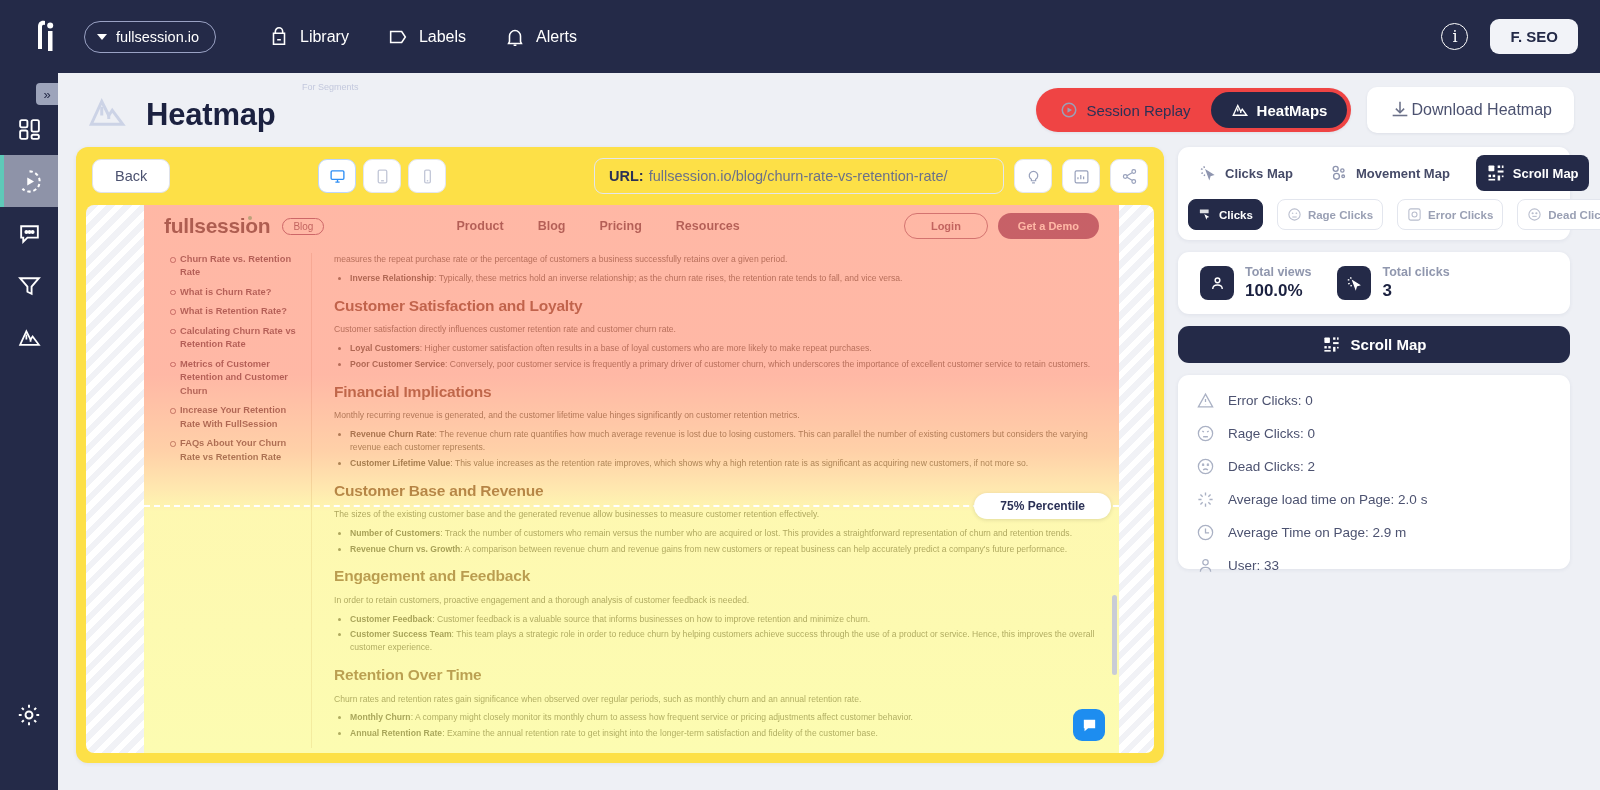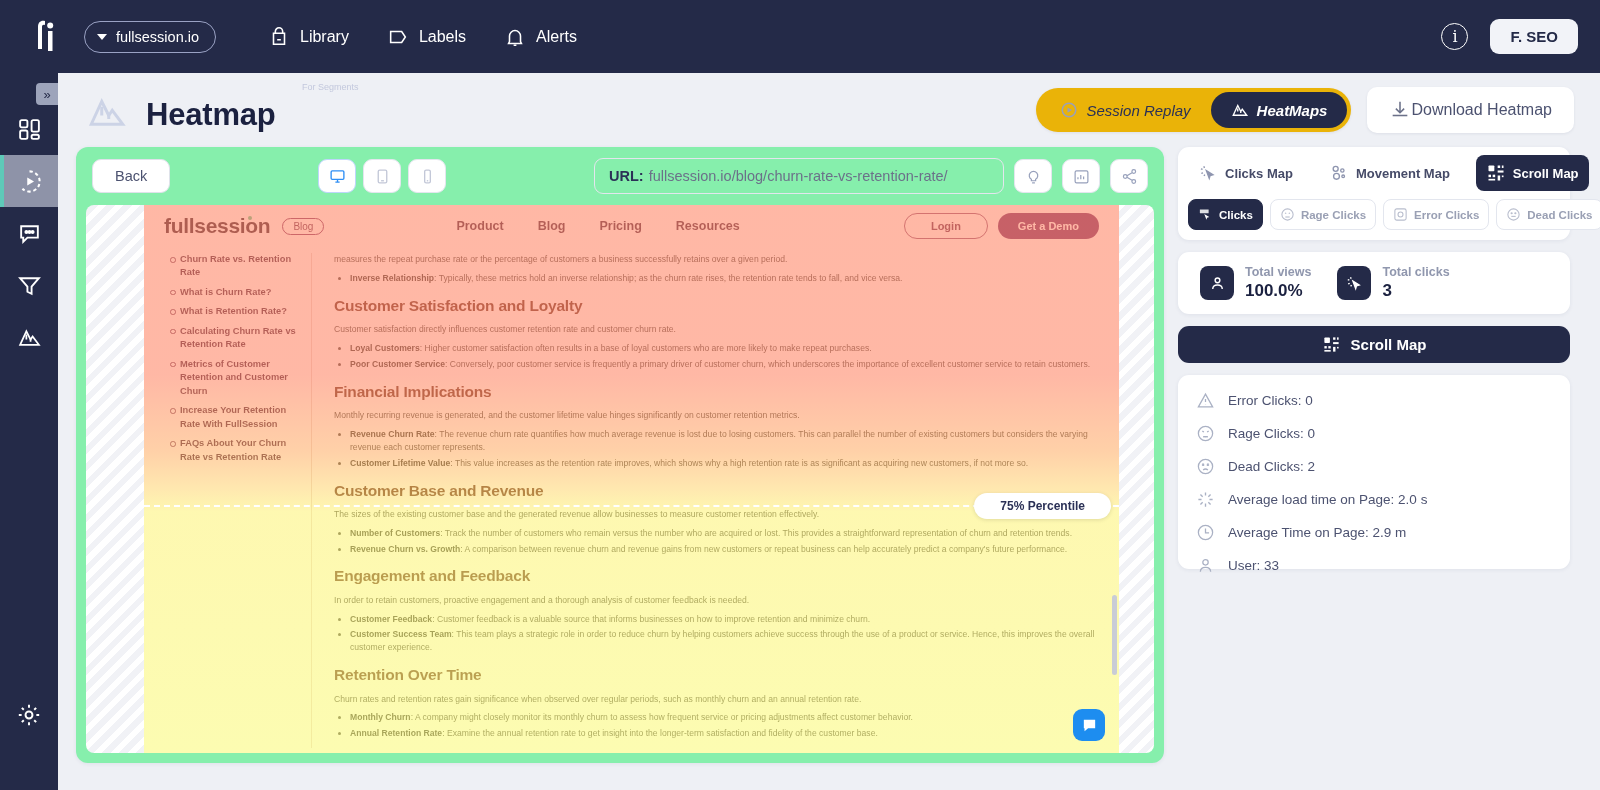--- a/index.html
+++ b/index.html
@@ -85,40 +85,39 @@
   }
   .page-head {
     display: flex; align-items: flex-end; padding: 14px 26px 6px 26px;
   }
   .head-logo { width: 46px; height: 42px; margin-right: 16px; }
   .page-title {
     font-size: 31px; font-weight: 700; color: #1b2140; letter-spacing: -0.2px;
   }
   .head-right { margin-left: auto; display: flex; align-items: center; gap: 16px; }
   .seg-toggle {
-    background: #eab308; border-radius: 22px; padding: 4px; display: flex;
+    background: #ef4444; border-radius: 22px; padding: 4px; display: flex;
     box-shadow: 0 1px 3px rgba(30,40,80,.08);
-    font-style: italic;
   }
   .seg-btn {
     display: flex; align-items: center; gap: 8px; border-radius: 20px;
     padding: 9px 20px; font-size: 15px; color: #2b3156; cursor: pointer;
     font-weight: 500; white-space: nowrap;
   }
   .seg-btn.active { background: #242a48; color: #fff; font-weight: 600; }
   .dl-btn {
     background: #fff; border-radius: 10px; padding: 12px 22px;
     display: flex; align-items: center; gap: 0; font-size: 16px;
     color: #4c5270; cursor: pointer; box-shadow: 0 1px 3px rgba(30,40,80,.08);
   }
 
   
   .content-row { display: flex; gap: 14px; padding: 8px 20px 0 18px; }
   .left-card {
-    width: 1088px; background: #86efac; border-radius: 12px;
+    width: 1088px; background: #fde047; border-radius: 12px;
     box-shadow: 0 1px 4px rgba(30,40,80,.07);
   }
   .toolbar {
     height: 58px; display: flex; align-items: center; padding: 0 16px; gap: 10px;
   }
   .back-btn {
     border: 1px solid #dfe2ea; border-radius: 9px; padding: 8px 22px;
     font-size: 14.5px; color: #4c5270; background:#fff; cursor: pointer;
   }
   .dev-group { display: flex; gap: 7px; margin-left: auto; }
@@ -225,21 +224,21 @@
   .card {
     background: #fff; border-radius: 11px; box-shadow: 0 1px 4px rgba(30,40,80,.07);
   }
   .map-tabs { display: flex; align-items: center; padding: 8px 10px; gap: 16px; }
   .map-tab {
     display: flex; align-items: center; gap: 7px; border-radius: 8px;
     padding: 8px 10px; font-size: 13px; color: #464b68; cursor: pointer;
     font-weight: 600; white-space: nowrap;
   }
   .map-tab.active { background: #242a48; color: #fff; }
-  .click-tabs { display: flex; padding: 0 10px 10px 10px; gap: 7px; }
+  .click-tabs { display: flex; padding: 0 10px 10px 10px; gap: 14px; }
   .click-tab {
     display: flex; align-items: center; gap: 6px; border: 1px solid #e3e6ee;
     border-radius: 8px; padding: 7px 9px; font-size: 11.5px; color: #9aa0b4;
     cursor: pointer; font-weight: 600; white-space: nowrap; background:#fff;
   }
   .click-tab.active { background: #242a48; color: #fff; border-color: #242a48; }
   .stats-row { display: flex; padding: 13px 14px; gap: 26px; margin-left: 8px; }
   .stat { display: flex; align-items: center; gap: 11px; }
   .stat-ic {
     width: 34px; height: 34px; background: #242a48; border-radius: 8px;

